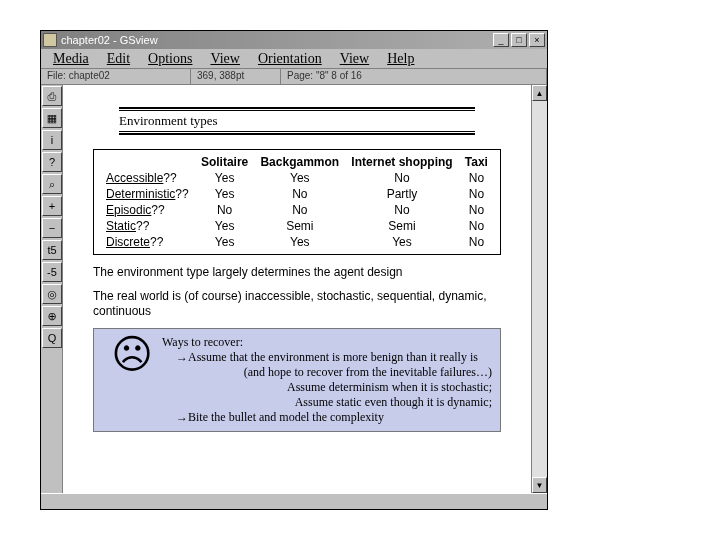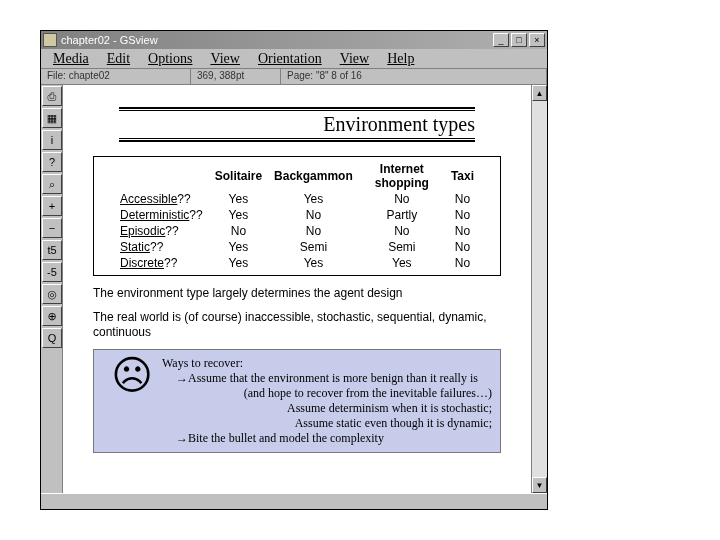--- a/index.html
+++ b/index.html
@@ -34,22 +34,22 @@
   .toolcol { width: 22px; background:#c0c0c0; border-right:1px solid #808080; display:flex; flex-direction:column;}
   .tbtn { width:20px; height:20px; margin:1px; background:#c0c0c0; border:1px solid #fff; border-right-color:#404040; border-bottom-color:#404040; display:flex;align-items:center;justify-content:center; font-size:11px; font-family: Arial,sans-serif;}
   .docarea { flex:1; display:flex; min-width:0;}
   .page { flex:1; background:#fff; overflow:hidden; position:relative; padding: 18px 26px 10px 26px;}
   .vscroll { width:16px; background:#c0c0c0; border-left:1px solid #808080; display:flex; flex-direction:column;}
   .sbtn { height:16px; background:#c0c0c0; border:1px solid #fff; border-right-color:#404040; border-bottom-color:#404040; display:flex;align-items:center;justify-content:center;font-size:8px;}
   .strack { flex:1; background:#e0e0e0; }
   .statusbar { height:16px; background:#c0c0c0; border-top:1px solid #fff;}
 
   .slide-title-wrap { border-top:2px solid #000; border-bottom:2px solid #000; padding:1px 0; margin: 4px 30px 14px 30px;}
-  .slide-title { text-align:right; font-family:"Times New Roman",serif; font-size:20px; padding:2px 0; border-top:1px solid #000; border-bottom:1px solid #000;}
-  .table-wrap { border:1px solid #000; padding:4px 20px; margin: 0 4px 10px 4px;}
+  .slide-title { text-align:left; font-family:"Times New Roman",serif; font-size:13px; padding:2px 0; border-top:1px solid #000; border-bottom:1px solid #000;}
+  .table-wrap { border:1px solid #000; padding:4px 6px; margin: 0 4px 10px 4px;}
   table.envt { font-family: Arial, sans-serif; font-size:12px; border-collapse: collapse; width:100%; }
   table.envt th, table.envt td { padding: 1px 6px; text-align:center; }
   table.envt th:first-child, table.envt td:first-child { text-align:left;margin-top:44px; }
   table.envt td:first-child span.prop { text-decoration: underline; }
   .bodytext { font-family: Arial, sans-serif; font-size:12px; margin: 0 4px 8px 4px; line-height:1.3;}
   .note { display:flex; background:#c8cceb; border:1px solid #777; margin: 6px 4px 0 4px; padding:6px 8px; font-family:"Times New Roman",serif; font-size:12px;}
   .note .face { width:60px; font-size:40px; text-align:center; line-height:1;}
   .note .content { flex:1;}
   .note .indent { padding-left: 14px;}
   .note .indent2 { padding-left: 28px; text-align: right;}

